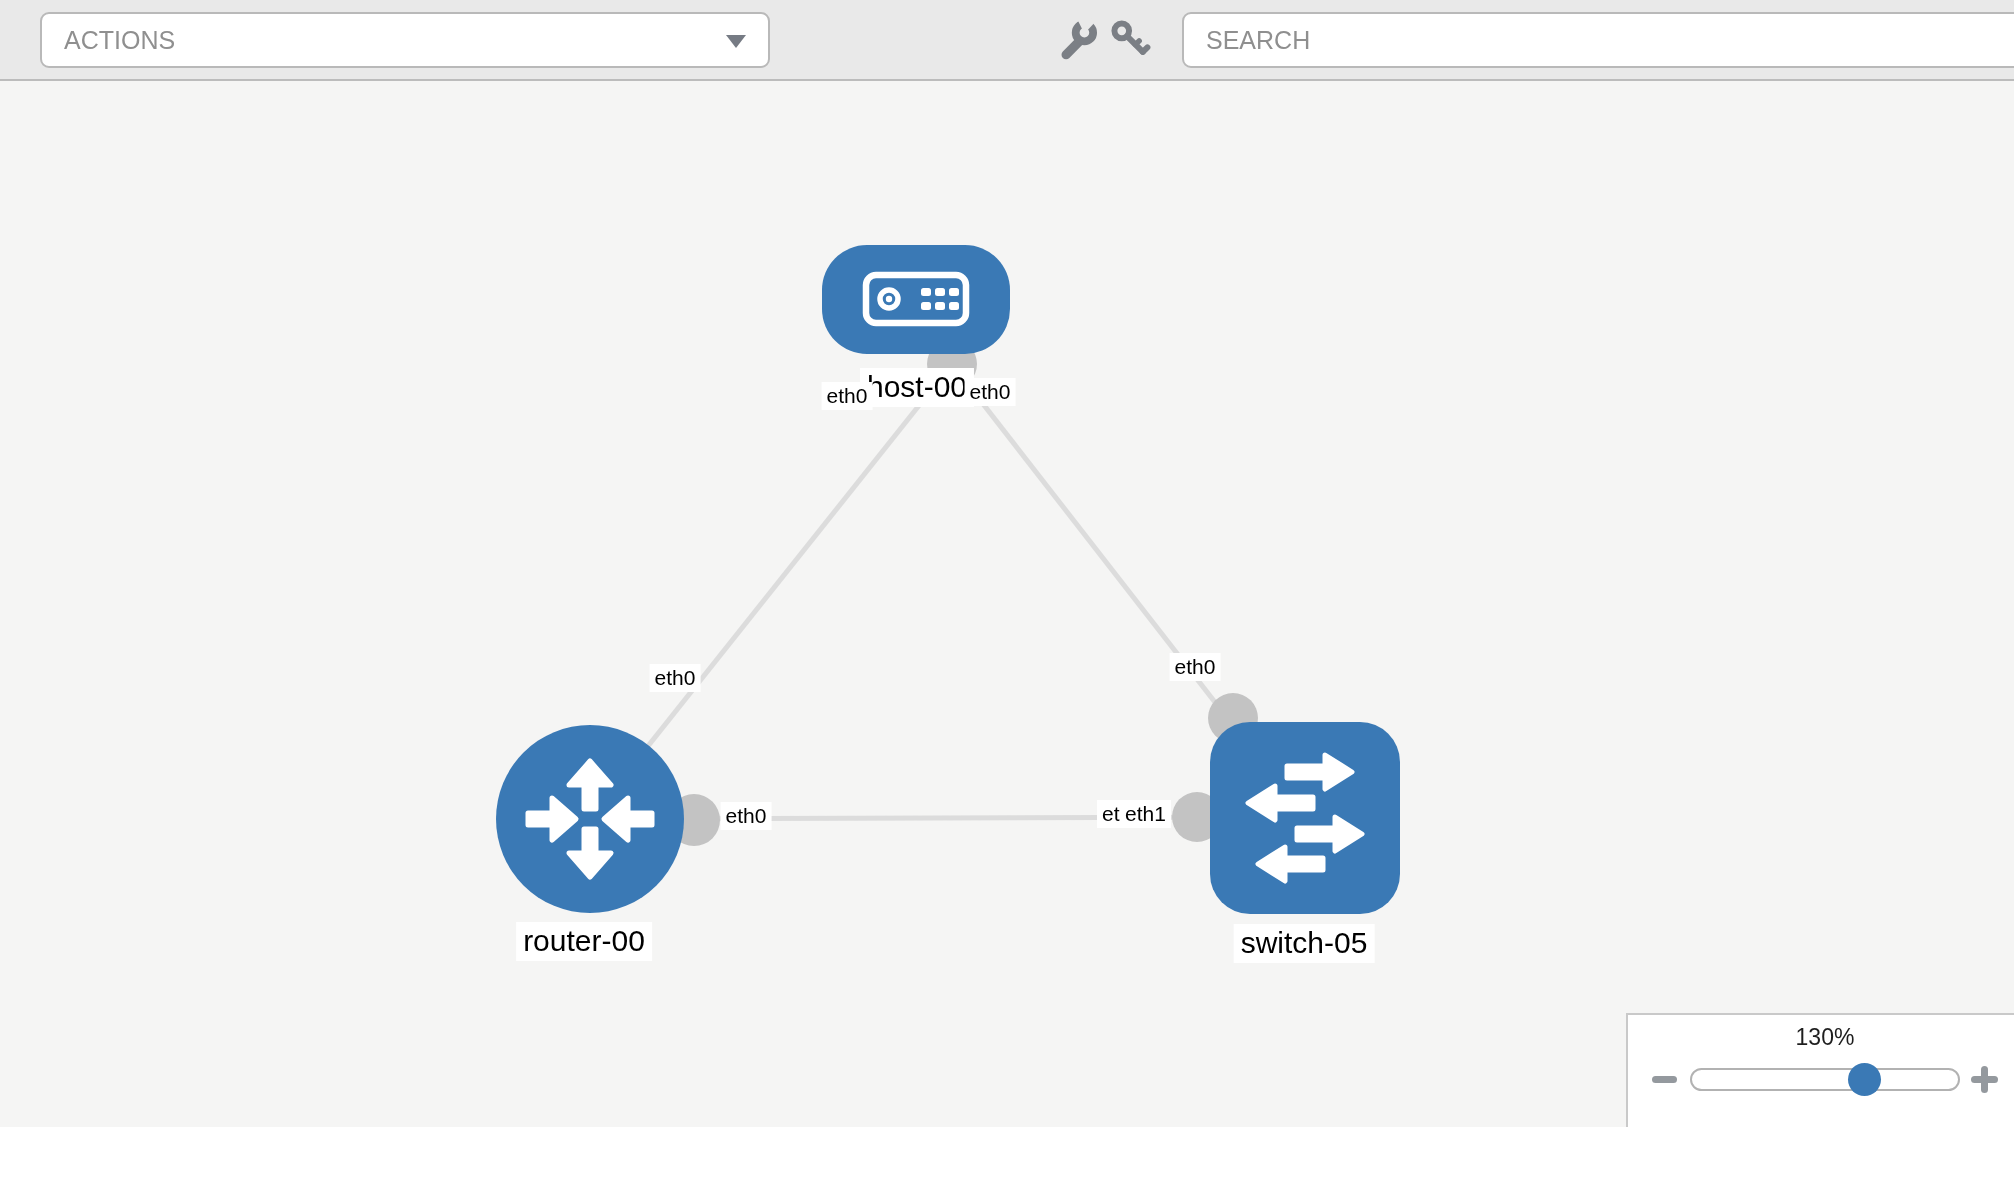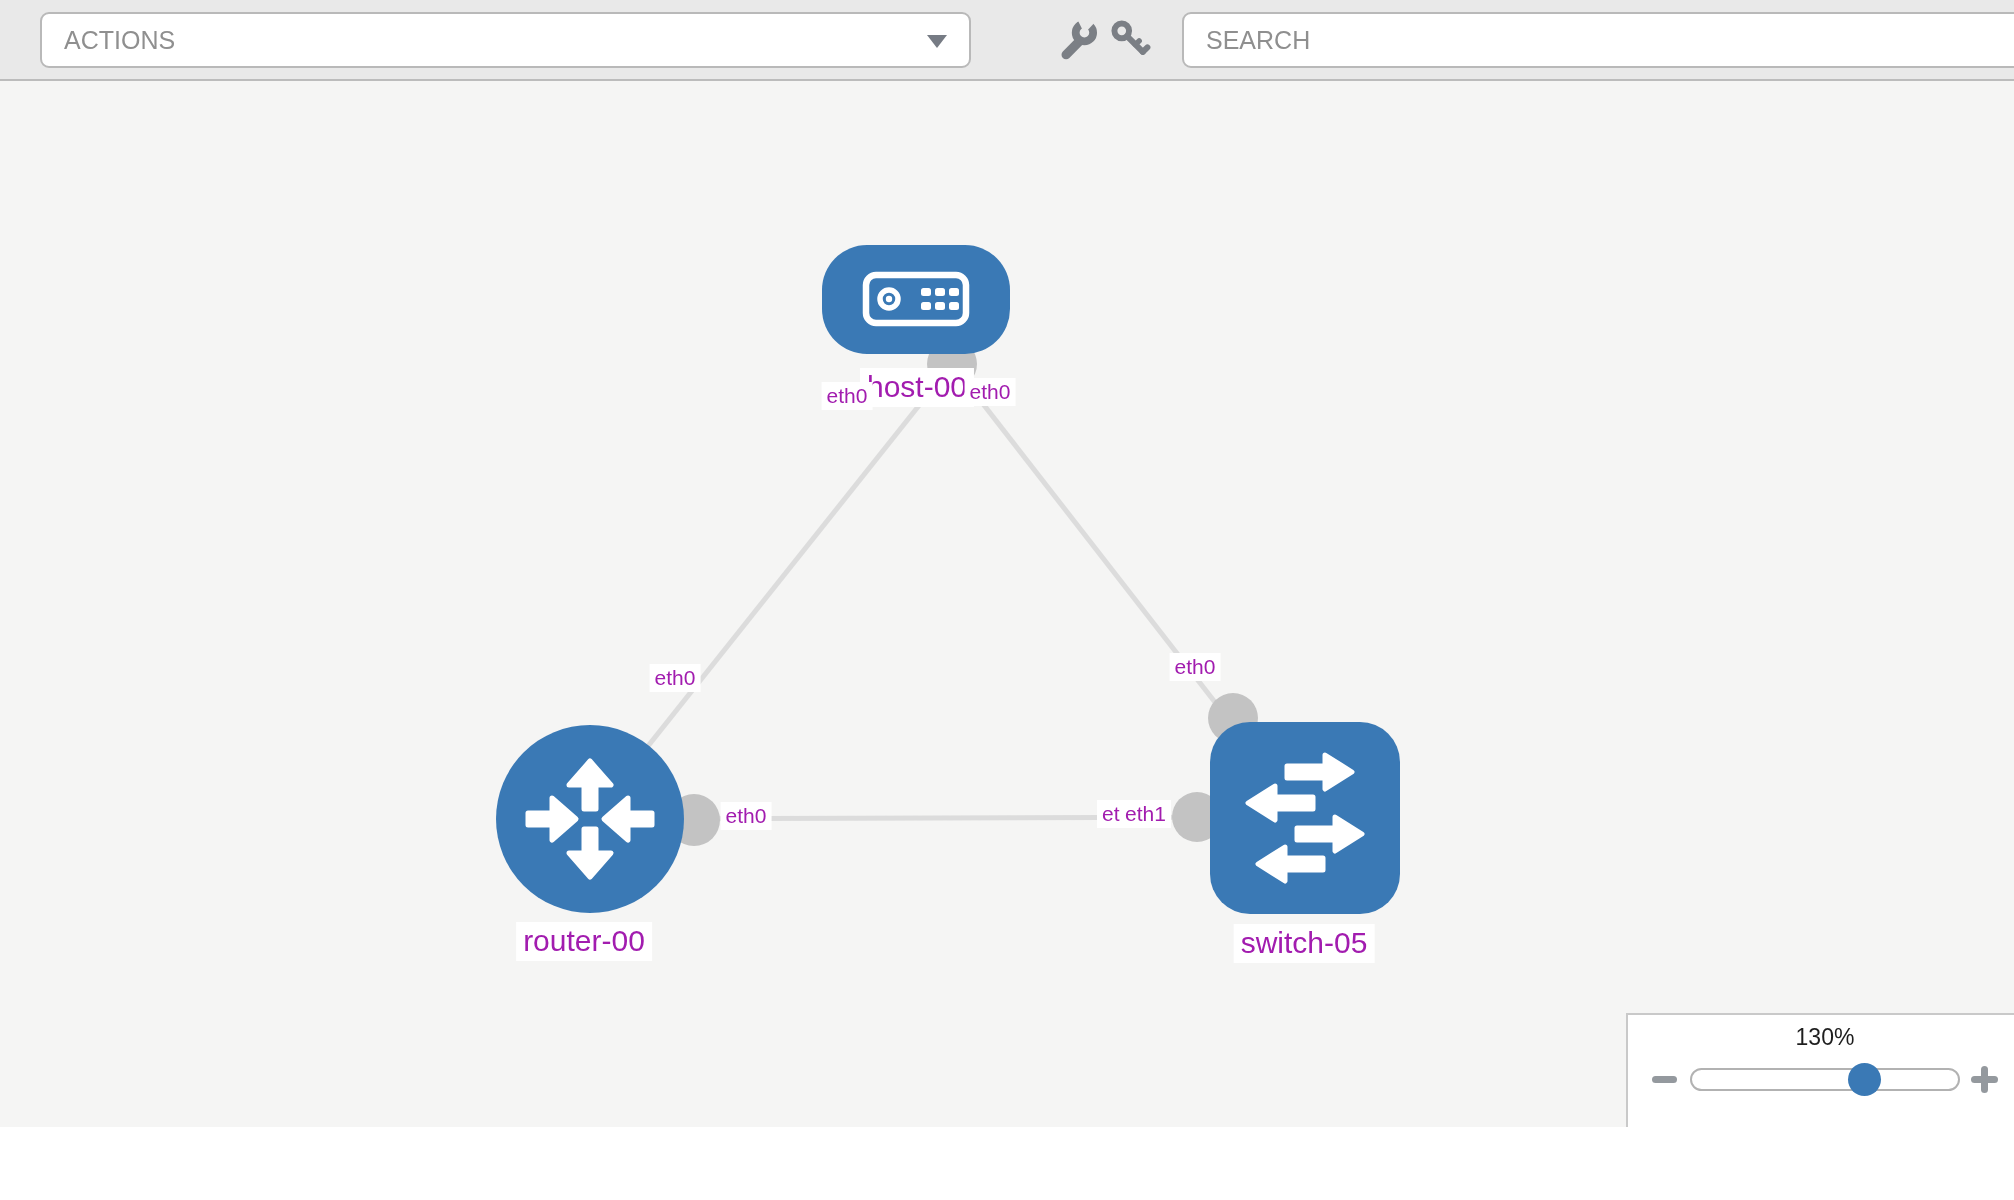--- a/index.html
+++ b/index.html
@@ -13,31 +13,31 @@
   .close-btn { position:absolute; right:32px; top:18px; width:36px; height:36px; cursor:pointer; }
 
   
   .toolbar { position:relative; height:81px; background:#e9e9e9; border-bottom:2px solid #bcbcbc; }
   .select-box { position:absolute; top:12px; height:56px; background:#fff; border:2px solid #b9b9b9;
                 border-radius:9px; display:flex; align-items:center; cursor:pointer; }
   .select-box .label { margin-left:22px; font-size:25px; color:#8f8f8f; }
   .caret { position:absolute; right:22px; top:50%; margin-top:-5px; width:0; height:0;
            border-left:10px solid transparent; border-right:10px solid transparent;
            border-top:13px solid #767b84; }
-  .actions-box { left:40px; width:931px; }
+  .actions-box { left:40px; width:730px; }
   .search-box { left:1182px; width:916px; }
   .tool-icon { position:absolute; top:18px; cursor:pointer; }
   .wrench { left:1056px; }
   .key { left:1108px; }
 
   
   .canvas { position:relative; width:2014px; height:1046px; background:#f5f5f4; overflow:hidden; }
   .topo { position:absolute; left:0; top:0; }
 
-  .chip { position:absolute; background:#fff; color:#a21caf; font-size:30px; line-height:1.15;
+  .chip { position:absolute; background:#fff; color:#000000; font-size:30px; line-height:1.15;
           padding:2px 7px; white-space:nowrap; transform:translateX(-50%); }
   .chip.small { font-size:21px; padding:2px 5px; }
   .chip.noshift { transform:none; }
   .chip.front { z-index:3; }
   .chip.back { z-index:2; }
 
   
   .zoom-panel { position:absolute; right:0; bottom:0; width:388px; height:114px; background:#fff;
                 border:2px solid #c9c9c9; border-right:none; border-bottom:none; }
   .zoom-level { margin-top:9px; text-align:center; font-size:23px; color:#1e1e1e;padding-left:8px; }

